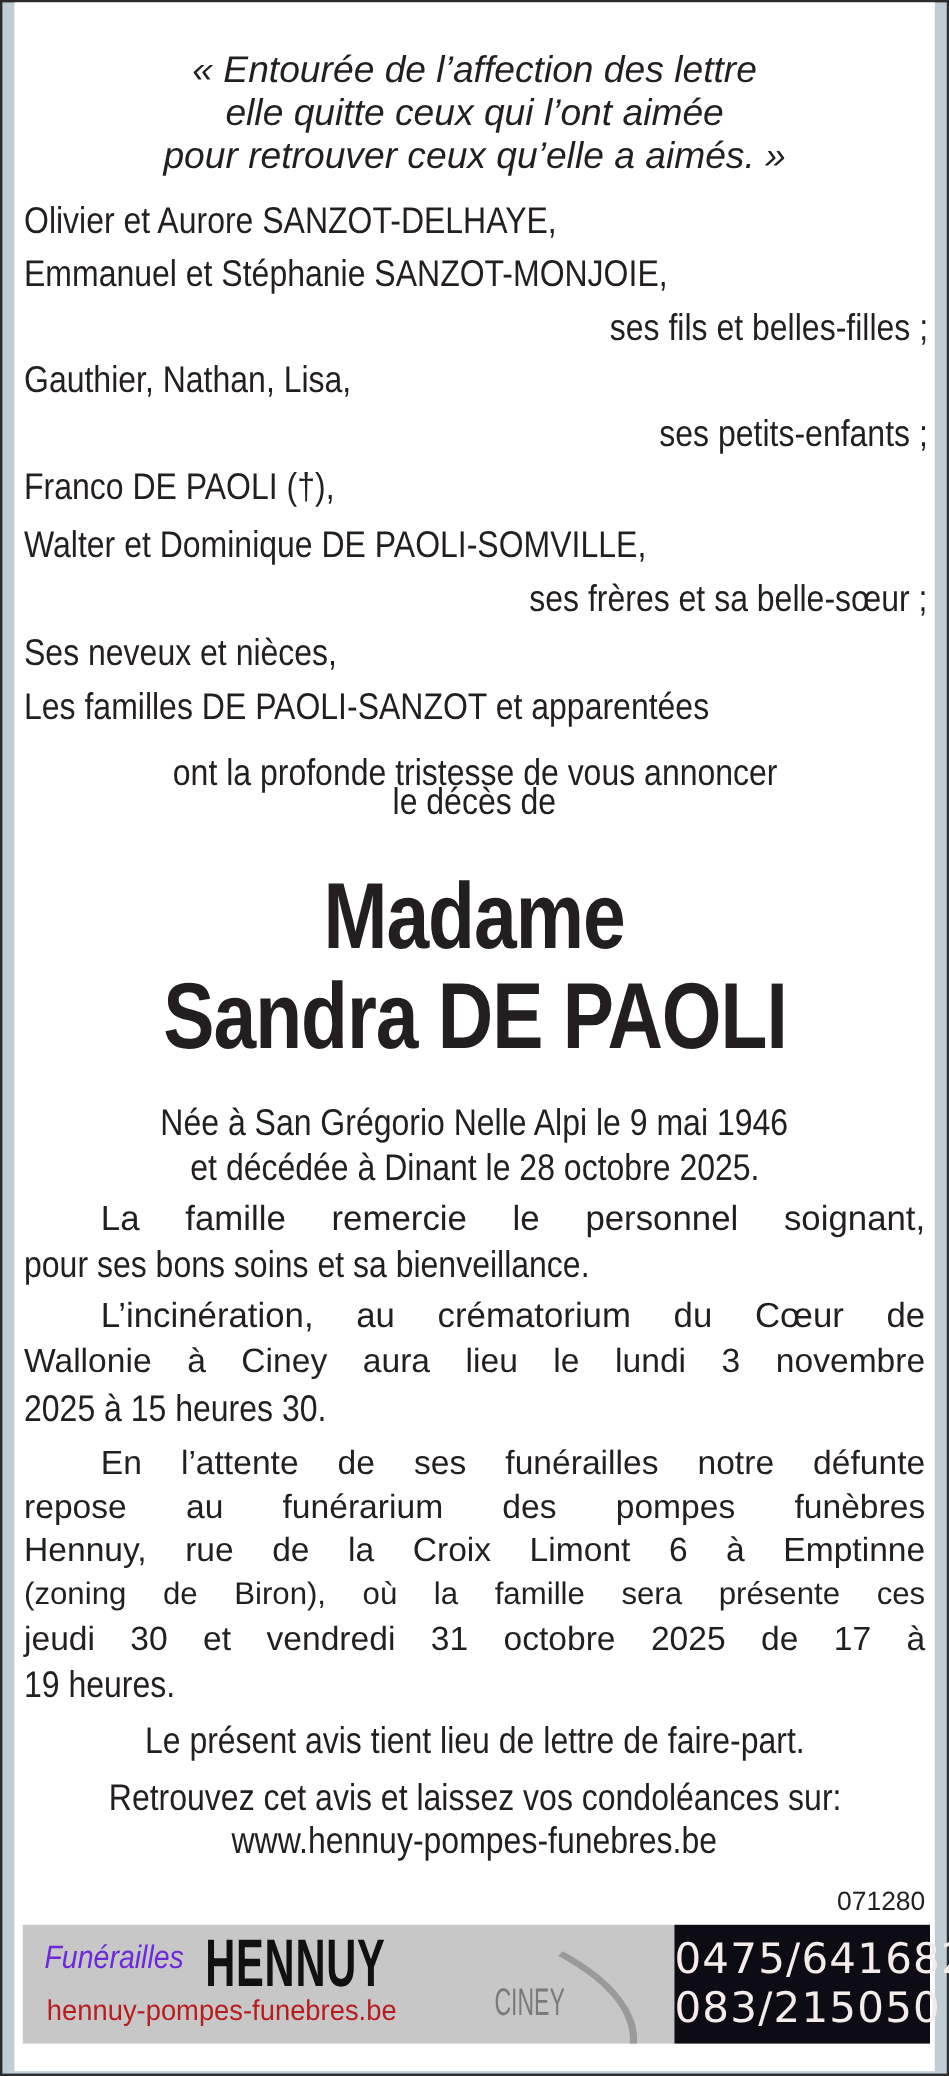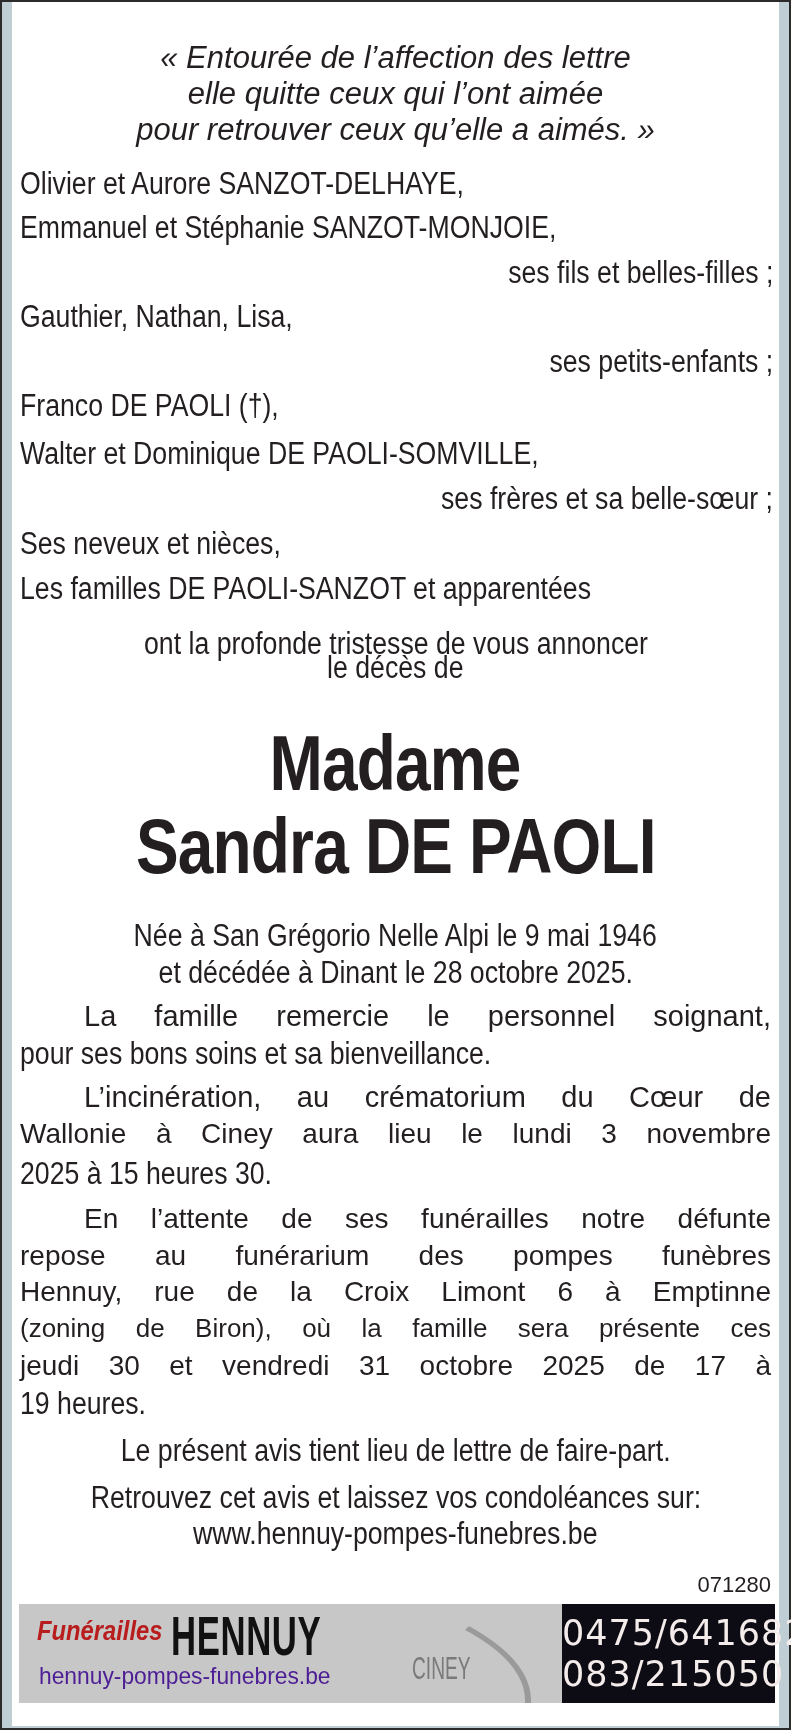--- a/index.html
+++ b/index.html
@@ -76,21 +76,21 @@
 </div>
 
 <div class="ln c" style="top:1435px;"><span class="cond body" style="transform-origin:center top;">Le présent avis tient lieu de lettre de faire-part.</span></div>
 <div class="ln c" style="top:1482px;"><span class="cond body" style="transform-origin:center top;">Retrouvez cet avis et laissez vos condoléances sur:</span></div>
 <div class="ln c" style="top:1518px;"><span class="cond body" style="transform-origin:center top;">www.hennuy-pompes-funebres.be</span></div>
 
 <div class="ln" style="top:1574px; right:20px; font-size:22px; color:#231f20;">071280</div>
 
 <div class="banner">
   <div class="swoosh"></div>
-  <div class="ln" style="left:18px; top:14px; font-style:italic; font-weight:bold; font-size:27px; color:#b91c1c;"><span class="cond" style="transform:scaleX(0.88);">Funérailles</span></div>
+  <div class="ln" style="left:18px; top:14px; font-style:italic; font-weight:normal; font-size:27px; color:#6d28d9;"><span class="cond" style="transform:scaleX(0.88);">Funérailles</span></div>
   <div class="ln" style="left:152px; top:4px; font-size:56px; font-weight:bold; color:#111; letter-spacing:1px;"><span class="cond" style="transform:scaleX(0.62);">HENNUY</span></div>
   <div class="ln" style="left:393px; top:48px; font-size:32px; color:#7a7a7a;"><span class="cond" style="transform:scaleX(0.6);">CINEY</span></div>
-  <div class="ln" style="left:20px; top:60px; font-size:24px; color:#4c1d95;"><span class="cond" style="transform:scaleX(0.95);">hennuy-pompes-funebres.be</span></div>
+  <div class="ln" style="left:20px; top:60px; font-size:24px; color:#b91c1c;"><span class="cond" style="transform:scaleX(0.95);">hennuy-pompes-funebres.be</span></div>
 </div>
 <div class="black">
   <div class="phone" style="top:9px;">0475/641682</div>
   <div class="phone" style="top:50px;">083/215050</div>
 </div>
 
 </body></html>

